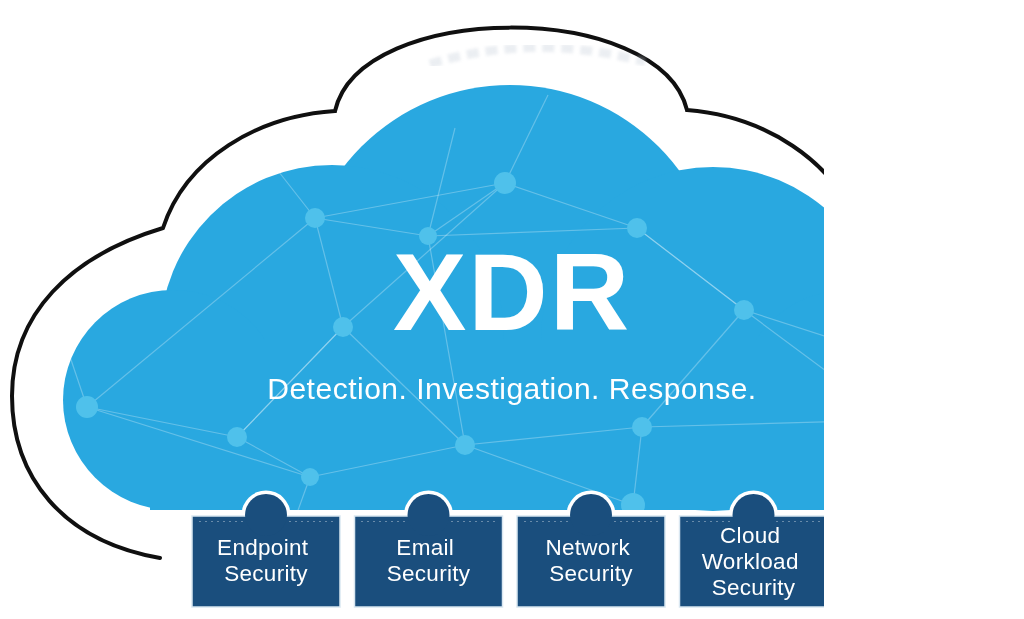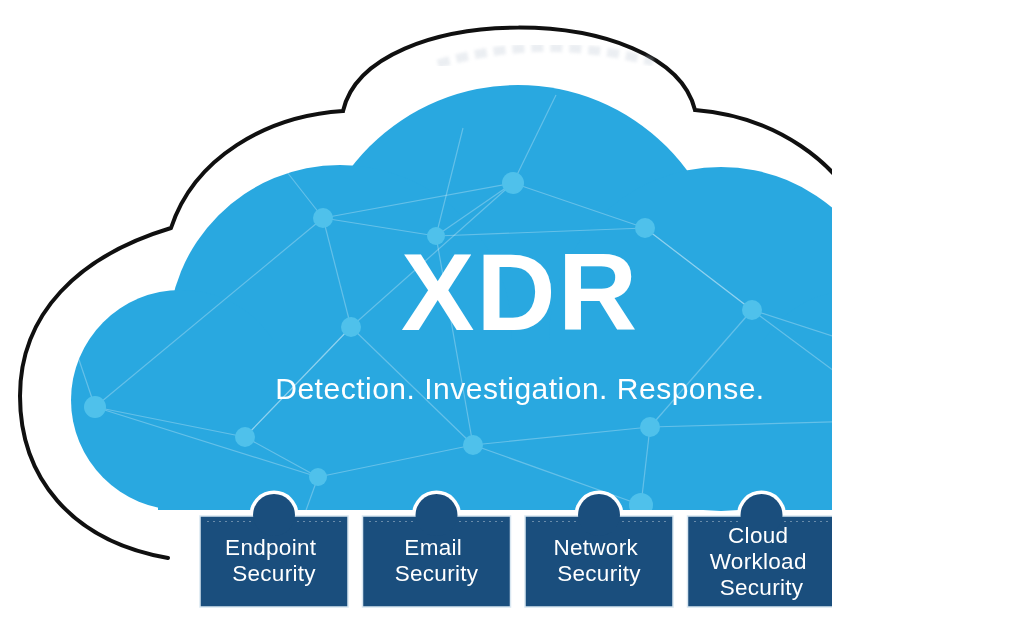--- a/index.html
+++ b/index.html
@@ -1,17 +1,17 @@
 <!DOCTYPE html>
 <html><head>
 <meta charset="utf-8">
 <style>
   html,body{margin:0;padding:0;background:#ffffff;}
   .stage{position:relative;width:824px;height:619px;background:#ffffff;overflow:hidden;
-         font-family:"Liberation Sans", sans-serif;margin-left:8px;}
+         font-family:"Liberation Sans", sans-serif;}
   svg{display:block;}
   text{font-family:"Liberation Sans", sans-serif;}
   .xdr-title{font-size:110px;font-weight:700;letter-spacing:2px;}
   .xdr-subtitle{font-size:30px;font-weight:400;letter-spacing:0.5px;}
   .module-label{font-size:22.5px;font-weight:400;letter-spacing:0.3px;}
 </style>
 </head>
 <body>
 
 <div class="stage">

